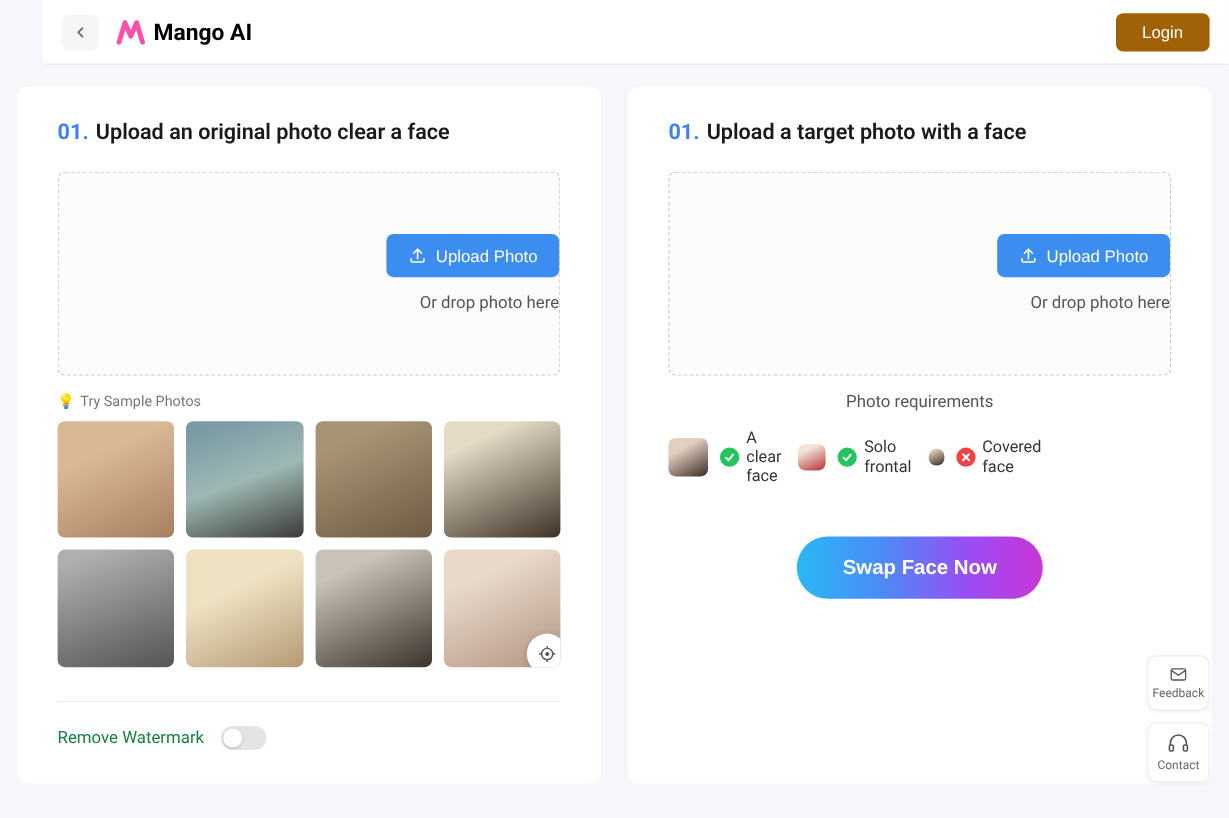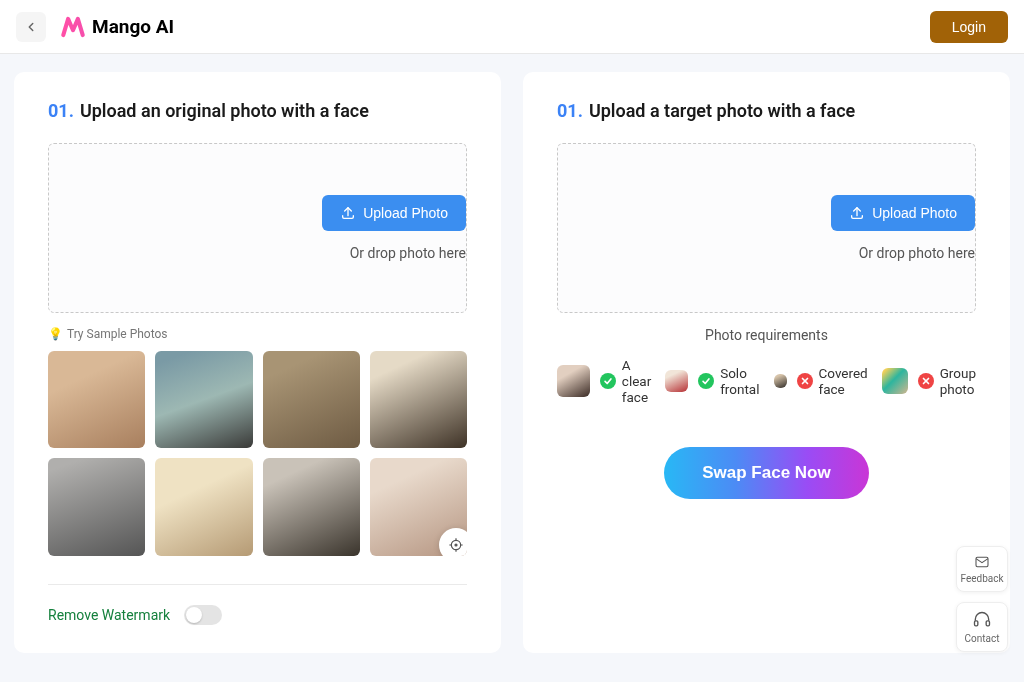--- a/index.html
+++ b/index.html
@@ -1,17 +1,17 @@
 <!DOCTYPE html>
 <html><head>
 <meta charset="utf-8">
 <style>
 * { box-sizing: border-box; margin: 0; padding: 0; }
 body { font-family: -apple-system, BlinkMacSystemFont, "Segoe UI", Roboto, sans-serif; background: #f5f7fb; color: #1a1a1a; }
-.header { height: 54px; background: #fff; border-bottom: 1px solid #e8e8e8; display: flex; align-items: center; padding: 0 16px; justify-content: space-between; }
+.header { height: 54px; background: #fff; border-bottom: 1px solid #e8e8e8; display: flex; align-items: center; padding: 0 16px; justify-content: space-between; margin-left: 36px; }
 .header-left { display: flex; align-items: center; gap: 14px; }
 .back-btn { width: 30px; height: 30px; border-radius: 6px; background: #f5f5f5; display: flex; align-items: center; justify-content: center; cursor: pointer; border: none; }
 .logo { display: flex; align-items: center; gap: 6px; }
 .logo-mark { width: 26px; height: 26px; position: relative; }
 .logo-text { font-weight: 700; font-size: 19px; color: #000; }
 .login-btn { background: #a16207; color: #fff; border: none; padding: 8px 22px; border-radius: 6px; font-size: 14px; font-weight: 500; cursor: pointer; }
 .container { display: flex; gap: 22px; padding: 18px 14px; }
 .panel { flex: 1; background: #fff; border-radius: 10px; padding: 28px 34px; }
 .step-title { font-size: 18px; font-weight: 600; margin-bottom: 22px; }
 .step-num { color: #3b82f6; font-weight: 700; margin-right: 6px; }
@@ -78,21 +78,21 @@
       <span class="logo-text">Mango AI</span>
     </div>
   </div>
   <button class="login-btn">Login</button>
 </div>
 
 <div class="container">
 
   <div class="panel">
     <h2 class="step-title">
-      <span class="step-num">01.</span><span>Upload an original photo with a face</span>
+      <span class="step-num">01.</span><span>Upload an original photo clear a face</span>
     </h2>
     <div class="dropzone">
       <button class="upload-btn">
         <svg width="16" height="16" viewBox="0 0 24 24" fill="none" stroke="#fff" stroke-width="2" stroke-linecap="round" stroke-linejoin="round">
             <path d="M4 16v2a2 2 0 0 0 2 2h12a2 2 0 0 0 2-2v-2"></path>
             <polyline points="7 9 12 4 17 9"></polyline>
             <line x1="12" y1="4" x2="12" y2="16"></line>
           </svg>
         <span>Upload Photo</span>
       </button>
@@ -174,32 +174,20 @@
         <div class="req-label">
           <span class="reqicon no">
               <svg viewBox="0 0 24 24" fill="none" stroke="#fff" stroke-width="4" stroke-linecap="round">
                 <line x1="6" y1="6" x2="18" y2="18"></line>
                 <line x1="18" y1="6" x2="6" y2="18"></line>
               </svg>
             </span>
           <span>Covered face</span>
         </div>
       </div>
-      <div class="req-item">
-        <div class="req-thumb r4"></div>
-        <div class="req-label">
-          <span class="reqicon no">
-              <svg viewBox="0 0 24 24" fill="none" stroke="#fff" stroke-width="4" stroke-linecap="round">
-                <line x1="6" y1="6" x2="18" y2="18"></line>
-                <line x1="18" y1="6" x2="6" y2="18"></line>
-              </svg>
-            </span>
-          <span>Group photo</span>
-        </div>
-      </div>
     </div>
     <button class="swap-btn">Swap Face Now</button>
   </div>
 
 </div>
 
 <div class="fab-stack">
   <div class="fab">
     <svg width="20" height="16" viewBox="0 0 24 24" fill="none" stroke="#555" stroke-width="1.6">
         <rect x="3" y="5" width="18" height="14" rx="2"></rect>

